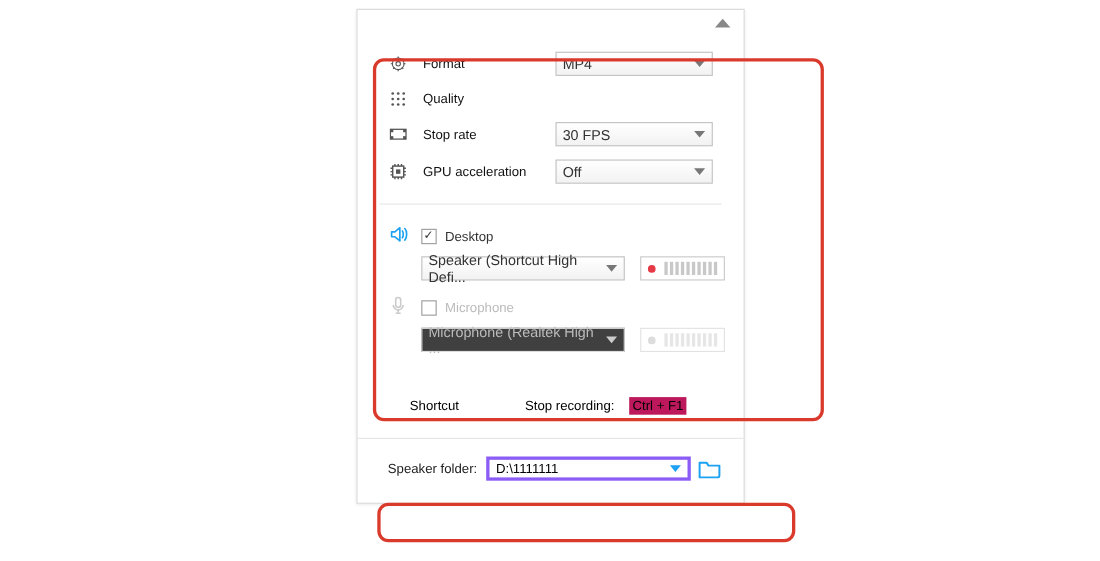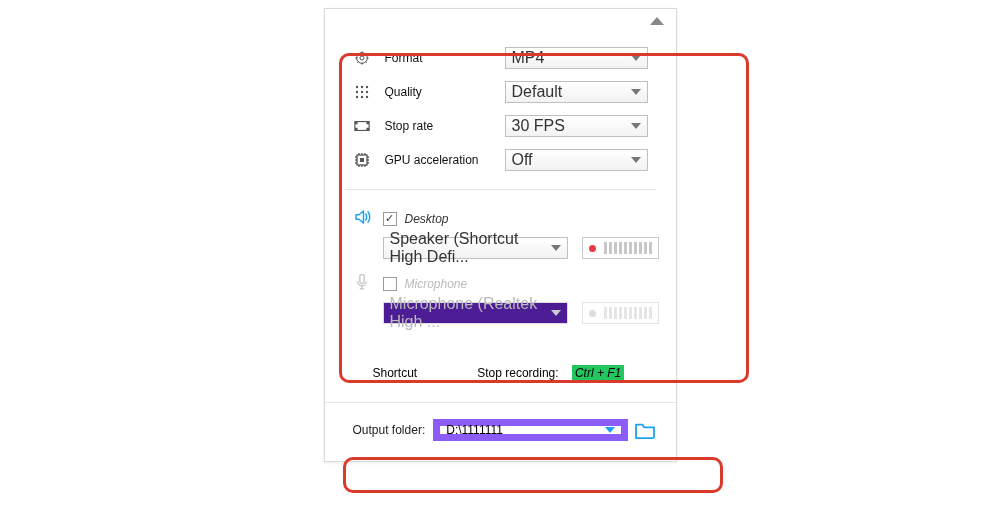--- a/index.html
+++ b/index.html
@@ -59,21 +59,21 @@
     flex: 1;
     height: 22px;
     border: 1px solid #bfbfbf;
     background: linear-gradient(#fff,#f2f2f2);
     display: flex;
     align-items: center;
     justify-content: space-between;
     padding: 0 6px;
     cursor: pointer;
     color: #333;
-    font-size: 16px;
+    font-size: 13px;
     max-width: 180px;
   }
   .select .chev {
     width: 0; height: 0;
     border-left: 5px solid transparent;
     border-right: 5px solid transparent;
     border-top: 6px solid #777;
     margin-left: 6px;
   }
   .divider {
@@ -99,30 +99,30 @@
     justify-content: center;
     background: #fff;
     cursor: pointer;
   }
   .checkbox.checked::after {
     content: '✓';
     font-size: 11px;
     color: #333;
     line-height: 1;
   }
-  .audio-label { color: #333; font-style: italic; }
+  .audio-label { color: #333; }
   .audio-label.disabled { color: #bbb; }
   .audio-device-row {
     display: flex;
     align-items: center;
     margin-left: 30px;
     margin-bottom: 14px;
   }
   .select.audio { max-width: 185px; flex: none; width: 185px; }
-  .select.disabled { color: #bbb; background: #4c1d95; border-color: #ddd; cursor: default; }
+  .select.disabled { color: #bbb; background: #404040; border-color: #ddd; cursor: default; }
   .select.disabled .chev { border-top-color: #ccc; }
   .meter-box {
     display: flex;
     align-items: center;
     border: 1px solid #c8c8c8;
     height: 22px;
     padding: 0 6px;
     margin-left: 14px;
   }
   .meter-box.disabled { border-color: #e2e2e2; }
@@ -145,36 +145,35 @@
   }
   .meter.disabled span { background: #e6e6e6; }
   .shortcut-row {
     display: flex;
     align-items: center;
     padding: 10px 30px 22px 48px;
     gap: 60px;
     font-size: 12px;
   }
   .shortcut-key {
-    background: #22c55e;
+    background: #be185d;
     padding: 1px 3px;
-    font-style: italic;
   }
   .footer {
     border-top: 1px solid #e5e5e5;
     padding: 16px 20px 20px 28px;
     display: flex;
     align-items: center;
     gap: 6px;
   }
   .footer-label { font-size: 12px; color: #222; margin-right: 2px; }
   .path-box {
     flex: 1;
     height: 22px;
-    border: 7px solid #8b5cf6;
+    border: 3px solid #8b5cf6;
     display: flex;
     align-items: center;
     justify-content: space-between;
     padding: 0 6px;
     background: #fff;
     cursor: pointer;
   }
   .path-box .chev2 {
     width: 0; height: 0;
     border-left: 5px solid transparent;
@@ -226,24 +225,20 @@
             <circle cx="13" cy="3" r="1.2" fill="#555"></circle>
             <circle cx="3" cy="8" r="1.2" fill="#555"></circle>
             <circle cx="8" cy="8" r="1.2" fill="#555"></circle>
             <circle cx="13" cy="8" r="1.2" fill="#555"></circle>
             <circle cx="3" cy="13" r="1.2" fill="#555"></circle>
             <circle cx="8" cy="13" r="1.2" fill="#555"></circle>
             <circle cx="13" cy="13" r="1.2" fill="#555"></circle>
           </svg>
       </div>
       <div class="row-label">Quality</div>
-      <div class="select">
-        <span>Default</span>
-        <span class="chev"></span>
-      </div>
     </div>
 
     <div class="settings-row">
       <div class="row-icon">
         <svg width="16" height="16" viewBox="0 0 18 14">
             <rect x="1" y="2" width="16" height="10" fill="none" stroke="#555" stroke-width="1.3"></rect>
             <rect x="1" y="2" width="3" height="3" fill="#555"></rect>
             <rect x="1" y="9" width="3" height="3" fill="#555"></rect>
             <rect x="14" y="2" width="3" height="3" fill="#555"></rect>
             <rect x="14" y="9" width="3" height="3" fill="#555"></rect>
@@ -345,21 +340,21 @@
   <div class="shortcut-row">
     <span>Shortcut</span>
     <span>
       <span>Stop recording:</span>
       &nbsp;&nbsp;
       <span class="shortcut-key">Ctrl + F1</span>
     </span>
   </div>
 
   <div class="footer">
-    <span class="footer-label">Output folder:</span>
+    <span class="footer-label">Speaker folder:</span>
     <div class="path-box">
       <span>D:\1111111</span>
       <span class="chev2"></span>
     </div>
     <div class="browse-icon">
       <svg width="22" height="18" viewBox="0 0 24 20">
           <path d="M2 4h7l2 3h11v10a2 2 0 0 1-2 2H2V4z" fill="none" stroke="#1da1f2" stroke-width="2" stroke-linejoin="round"></path>
         </svg>
     </div>
   </div>

